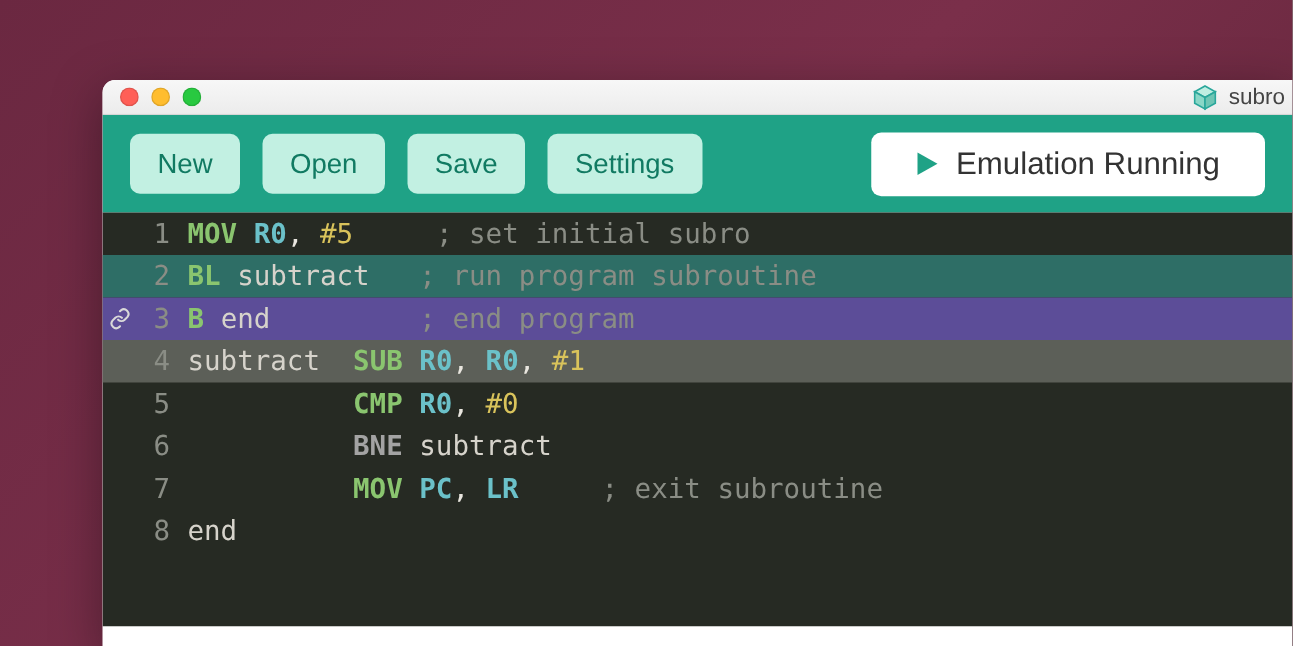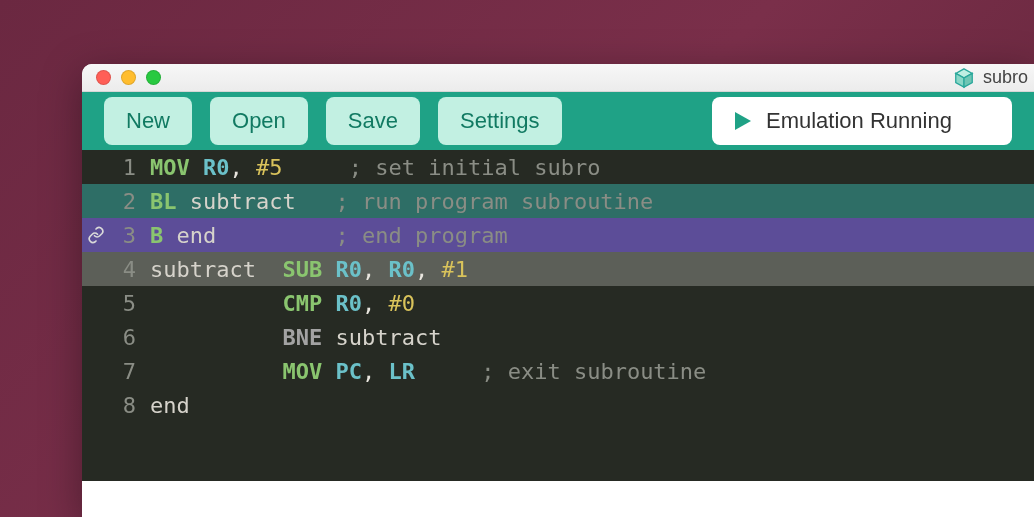--- a/index.html
+++ b/index.html
@@ -44,21 +44,21 @@
     height: 100%;
     display: flex;
     align-items: center;
     gap: 8px;
     color: #444;
     font-size: 18px;
   }
   .cube-icon svg { display: block; }
 
   .toolbar {
-    height: 58px;
+    height: 78px;
     background: #1fa286;
     display: flex;
     align-items: center;
     padding: 0 22px;
     gap: 18px;
   }
   .btn {
     background: #c2f0e2;
     color: #117a62;
     border: none;
@@ -68,22 +68,22 @@
     padding: 11px 22px;
     cursor: pointer;
   }
   .toolbar .spacer { flex: 1; }
   .status-pill {
     background: #fff;
     border-radius: 8px;
     display: flex;
     align-items: center;
     gap: 14px;
-    padding: 11px 22px;
-    font-size: 22px;
+    padding: 11px 36px;
+    font-size: 25px;
     color: #333;
     min-width: 300px;
     text-align: right;
   }
   .play-icon svg { display: block; }
 
   .editor {
     background: #262a23;
     font-family: "Menlo","Consolas","DejaVu Sans Mono",monospace;
     font-size: 22px;

